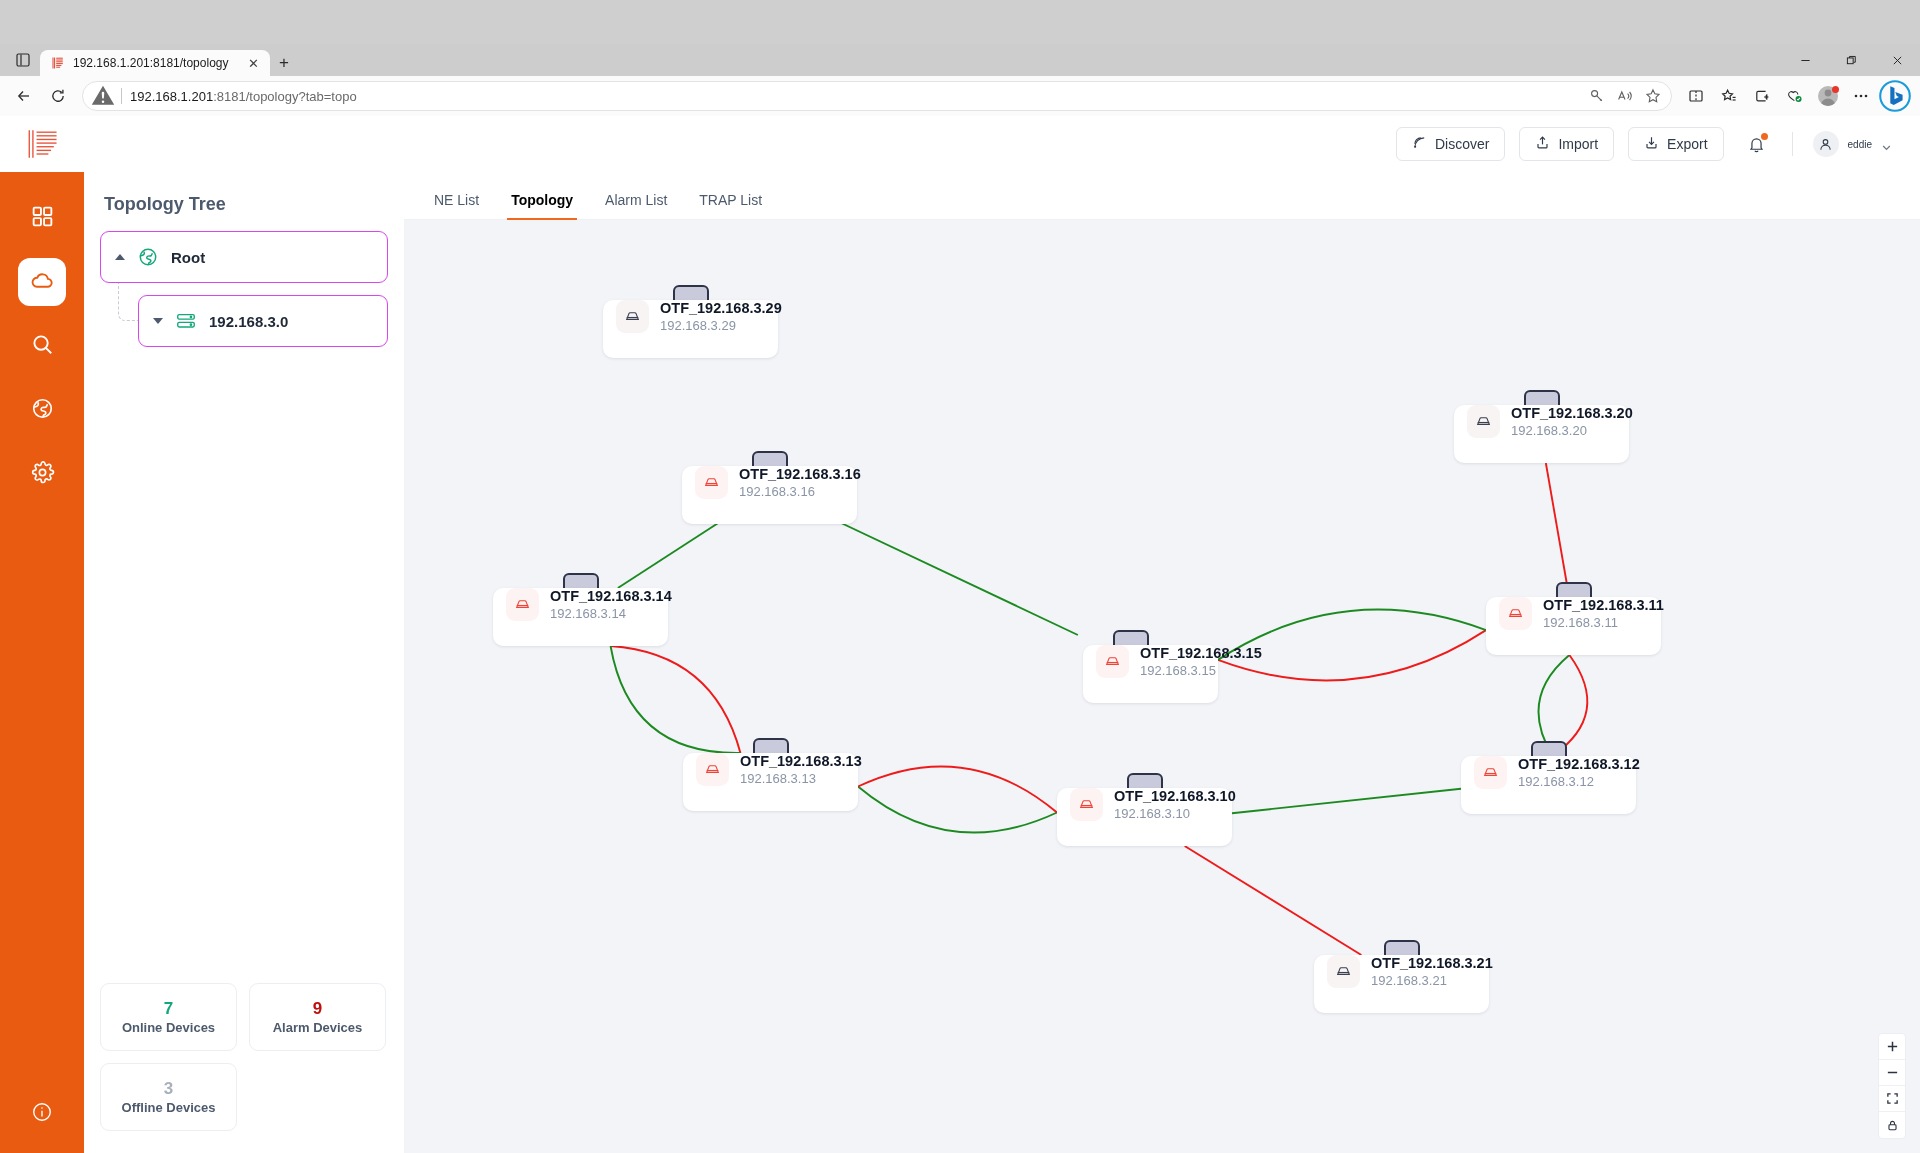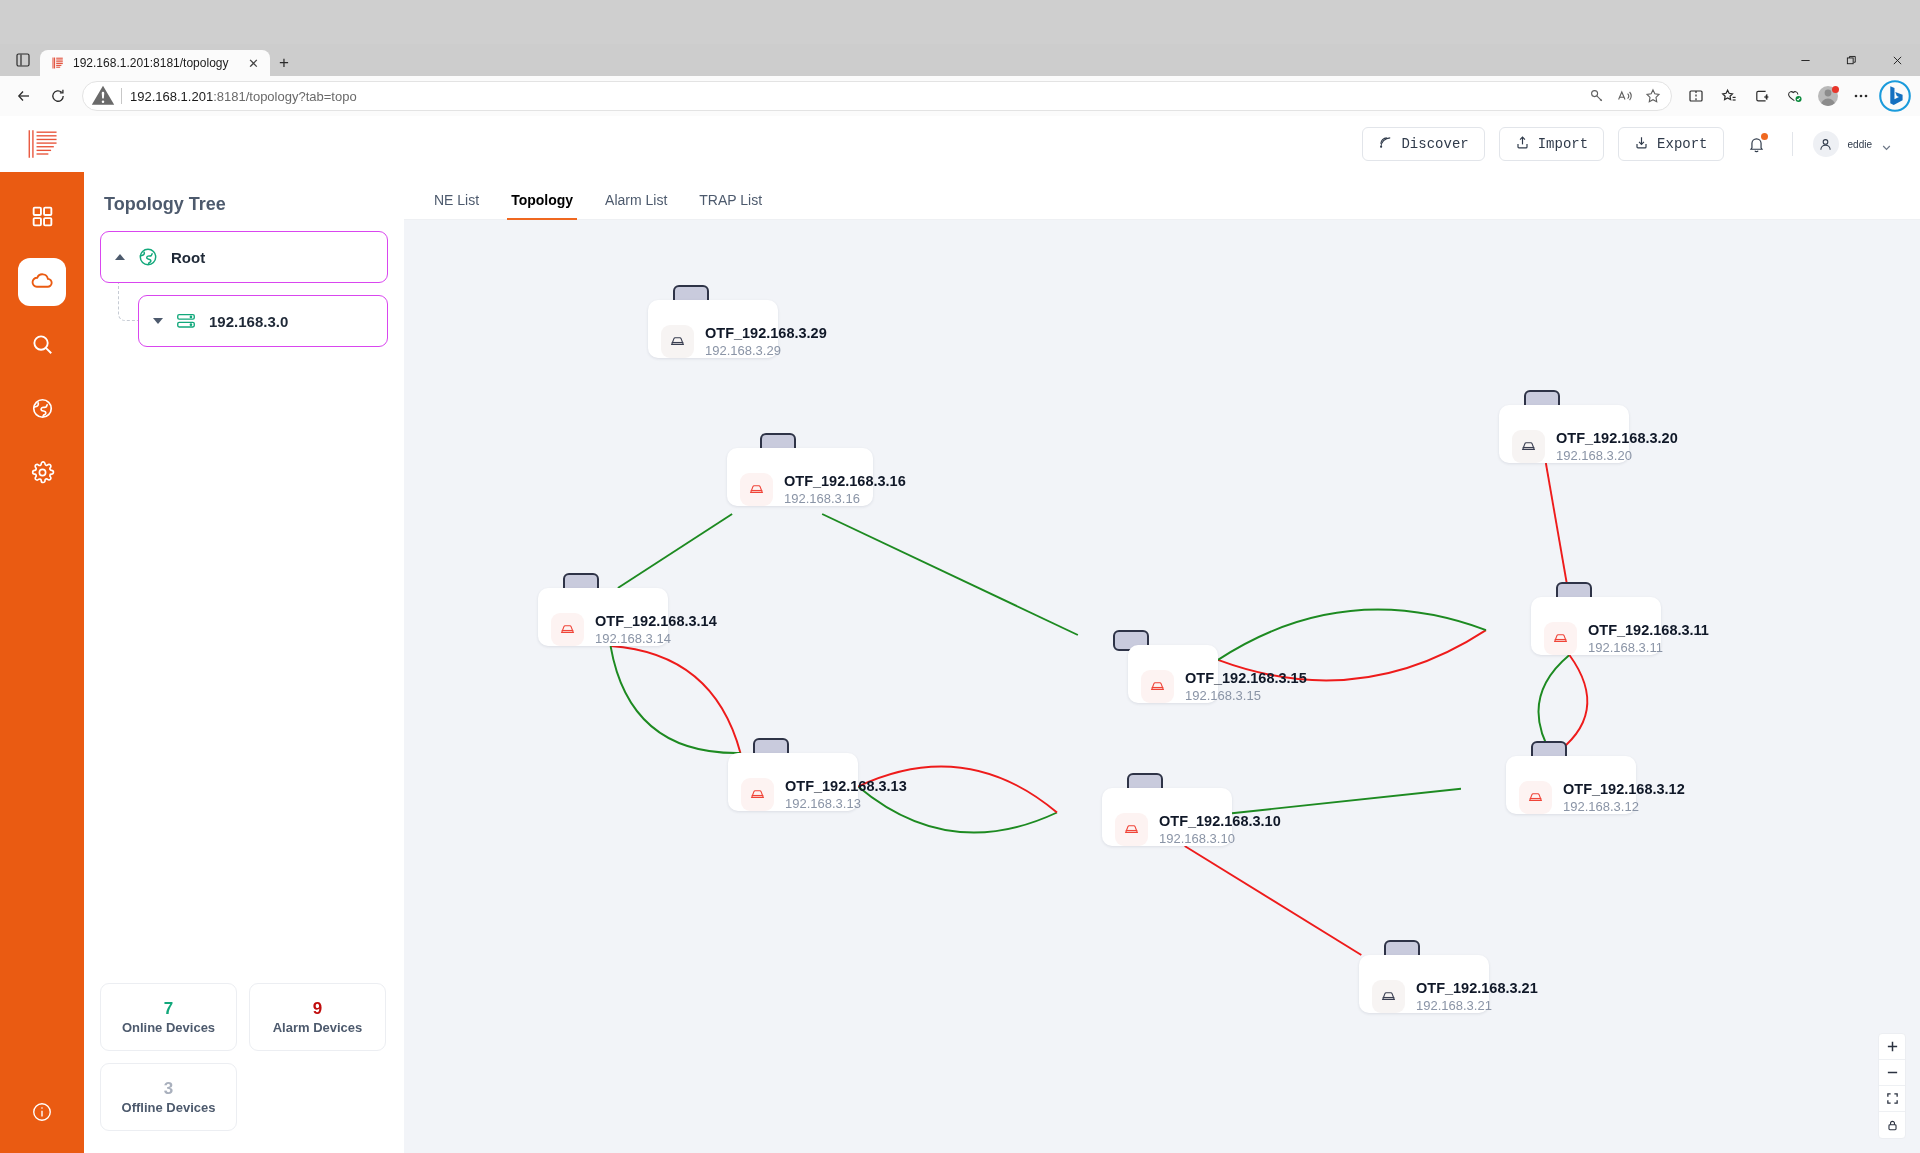--- a/index.html
+++ b/index.html
@@ -50,21 +50,21 @@
   .app { flex: 1; background: #ffffff; display: flex; flex-direction: column; min-height: 0; }
 
   .app-header {
     height: 56px; background:#fff; display:flex; align-items:center; justify-content:space-between;
     padding: 0 28px 0 0; flex:none;
   }
   .brand { width: 84px; height: 56px; display:flex; align-items:center; justify-content:center; }
   .hdr-actions { display:flex; align-items:center; gap: 14px; }
   .hdr-btn {
     height: 34px; padding: 0 15px; border: 1px solid #e2e5ea; border-radius: 6px; background:#fff;
-    display:flex; align-items:center; gap:8px; font-size: 14px; color:#2f3a4a; white-space:nowrap;font-family:Liberation Mono, monospace;
+    display:flex; align-items:center; gap:8px; font-size: 14px; color:#2f3a4a; white-space:nowrap;
   }
   .hdr-btn svg { width: 15px; height: 15px; flex:none; }
   .bell-wrap { position:relative; width: 30px; height: 30px; display:flex; align-items:center; justify-content:center; margin-left:4px; }
   .bell-dot { position:absolute; top:4px; right:4px; width:7px; height:7px; border-radius:50%; background:#ef6820; }
   .hdr-divider { width:1px; height:24px; background:#e2e5ea; margin: 0 6px; }
   .user-box { display:flex; align-items:center; gap:9px; }
   .user-ava { width:26px; height:26px; border-radius:50%; background:#eef0f4; display:flex; align-items:center; justify-content:center; }
   .user-name { font-size:10px; color:#2f3a4a; }
   .caret { width:11px; height:11px; color:#6b7585; }
 
@@ -109,21 +109,21 @@
   .canvas { flex:1; background:#f2f4f8; position: relative; overflow: hidden; }
   .canvas svg.links { position:absolute; inset:0; width:100%; height:100%; }
 
   .topo-node { position:absolute; }
   .topo-chip {
     position:absolute; top: -15px; left: 50%; transform: translateX(-50%);
     width: 36px; height: 21px; border-radius: 6px; background: #c9cbdd; border: 2px solid #2e3347;
   }
   .topo-card {
     background:#fff; border-radius: 10px; box-shadow: 0 1px 3px rgba(20,30,60,.10);
-    height: 58px; display:flex; align-items:flex-end; gap: 11px; padding: 0 18px 0 13px; position:relative;margin-left:45px;
+    height: 58px; display:flex; align-items:flex-start; gap: 11px; padding: 0 18px 0 13px; position:relative;
   }
   .topo-ico { width: 33px; height: 33px; border-radius: 9px; background:#fdf3f2; display:flex; align-items:center; justify-content:center; flex:none; }
   .topo-ico svg { width: 17px; height: 17px; }
   .topo-ico.alarm { color:#f04438; }
   .topo-ico.off { color:#3a3f52; background:#f7f4f3; }
   .topo-txt { display:flex; flex-direction:column; gap:2px; }
   .topo-name { font-size: 14.5px; font-weight: bold; color:#101828; white-space:nowrap; }
   .topo-ip { font-size: 13px; color:#8a94a6; white-space:nowrap; }
 
   .zoom-ctl {
@@ -496,21 +496,21 @@
                       <path d="M3.2 13.4 5.8 6.6a1.5 1.5 0 0 1 1.4-1h5.6a1.5 1.5 0 0 1 1.4 1l2.6 6.8z"></path>
                       <line x1="3.2" y1="11.2" x2="16.8" y2="11.2"></line>
                     </svg>
                   </div>
                   <div class="topo-txt">
                     <div class="topo-name">OTF_192.168.3.29</div>
                     <div class="topo-ip">192.168.3.29</div>
                   </div>
                 </div>
               </div>
-              <div class="topo-node" style="left: 278px; top: 228px; width: 191px; border-radius: 21px;">
+              <div class="topo-node" style="left: 278px; top: 246px; width: 175px; border-radius: 21px;">
                 <div class="topo-chip"></div>
                 <div class="topo-card">
                   <div class="topo-ico alarm">
                     <svg viewBox="0 0 20 20" fill="none" stroke="currentColor" stroke-width="1.35">
                       <path d="M3.2 13.4 5.8 6.6a1.5 1.5 0 0 1 1.4-1h5.6a1.5 1.5 0 0 1 1.4 1l2.6 6.8z"></path>
                       <line x1="3.2" y1="11.2" x2="16.8" y2="11.2"></line>
                     </svg>
                   </div>
                   <div class="topo-txt">
                     <div class="topo-name">OTF_192.168.3.16</div>

